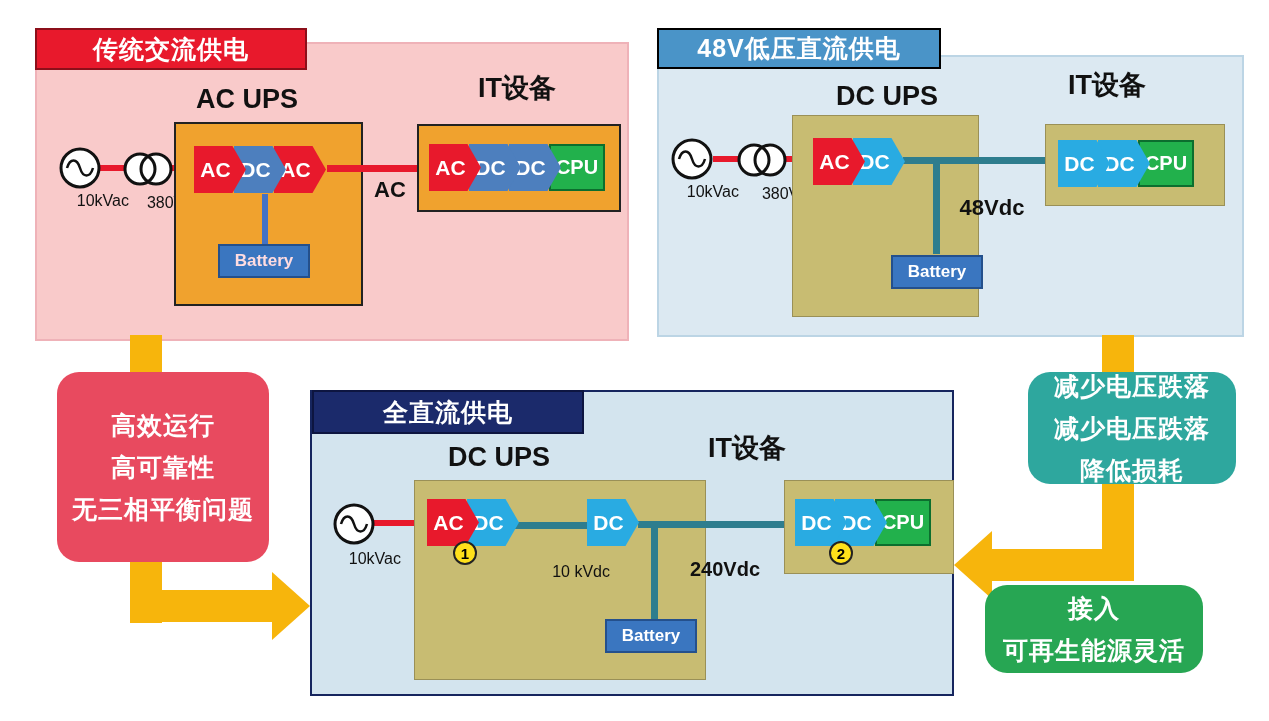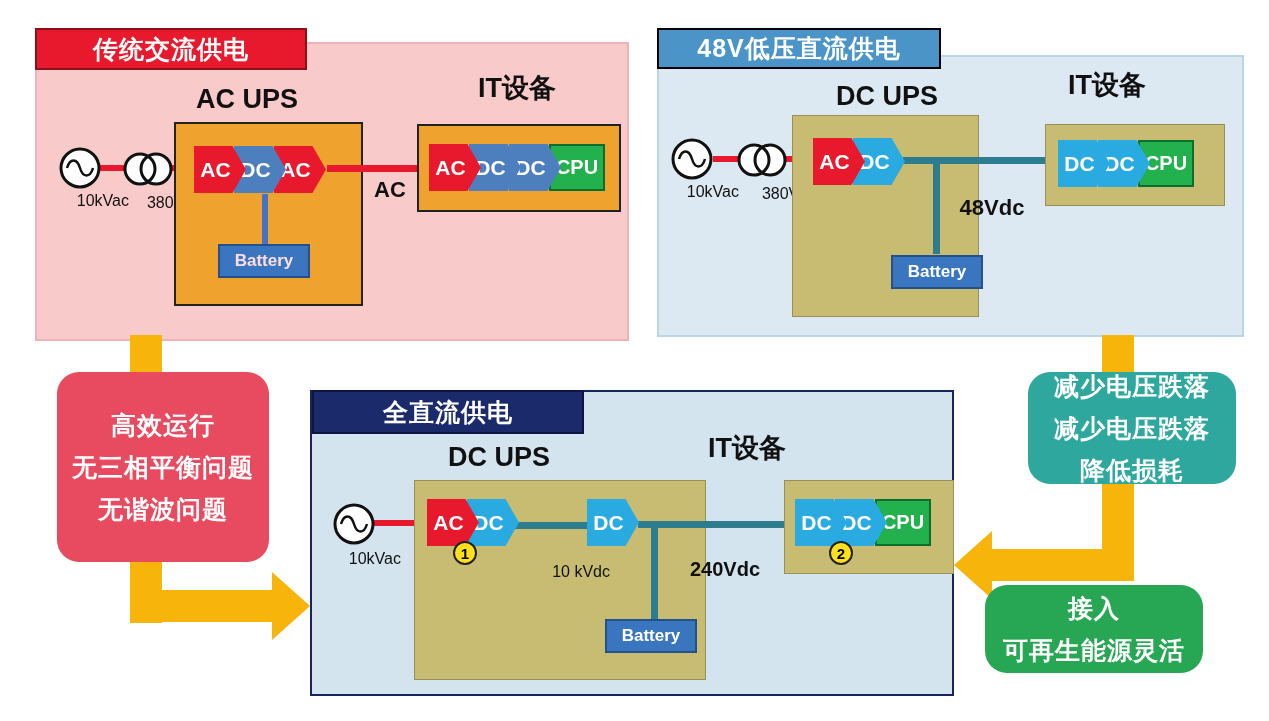--- a/index.html
+++ b/index.html
@@ -202,22 +202,22 @@
         <div class="blk blk-cyan">DC</div>
         <div class="blk blk-cyan">DC</div>
         <div class="cpu">CPU</div>
       </div>
       <div class="marker" style="left:44px;top:60px">2</div>
     </div>
   </div>
 
   <div class="callout callout-red" style="left:57px;top:372px;width:212px;height:190px">
     <div>高效运行</div>
+    <div>高可靠性</div>
     <div>无三相平衡问题</div>
-    <div>无谐波问题</div>
   </div>
 
   <div class="callout callout-teal" style="left:1028px;top:372px;width:208px;height:112px">
     <div>减少电压跌落</div>
     <div>减少电压跌落</div>
     <div>降低损耗</div>
   </div>
 
   <div class="callout callout-green" style="left:985px;top:585px;width:218px;height:88px">
     <div>接入</div>

